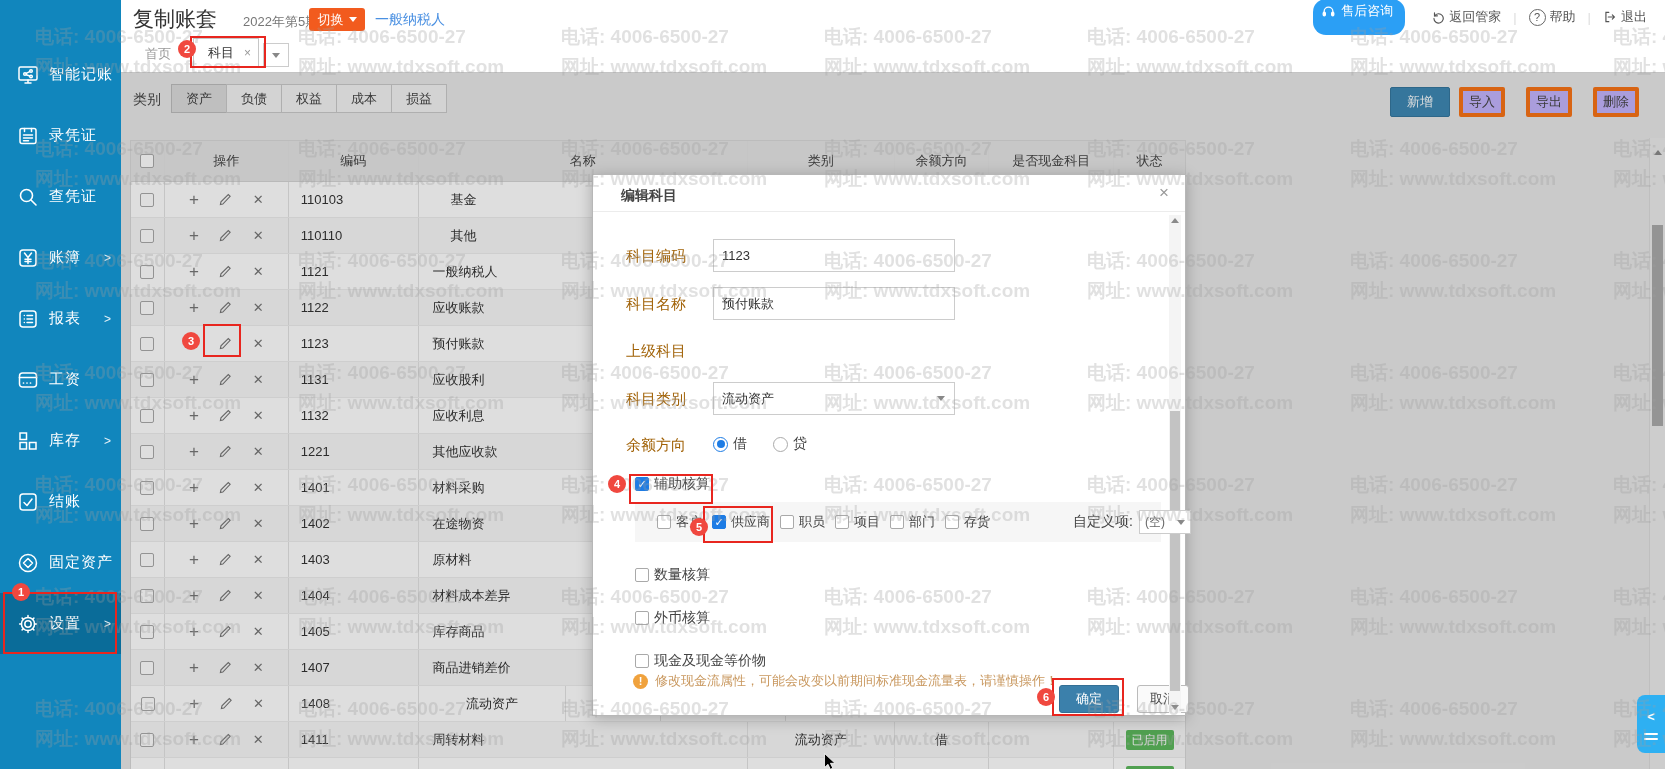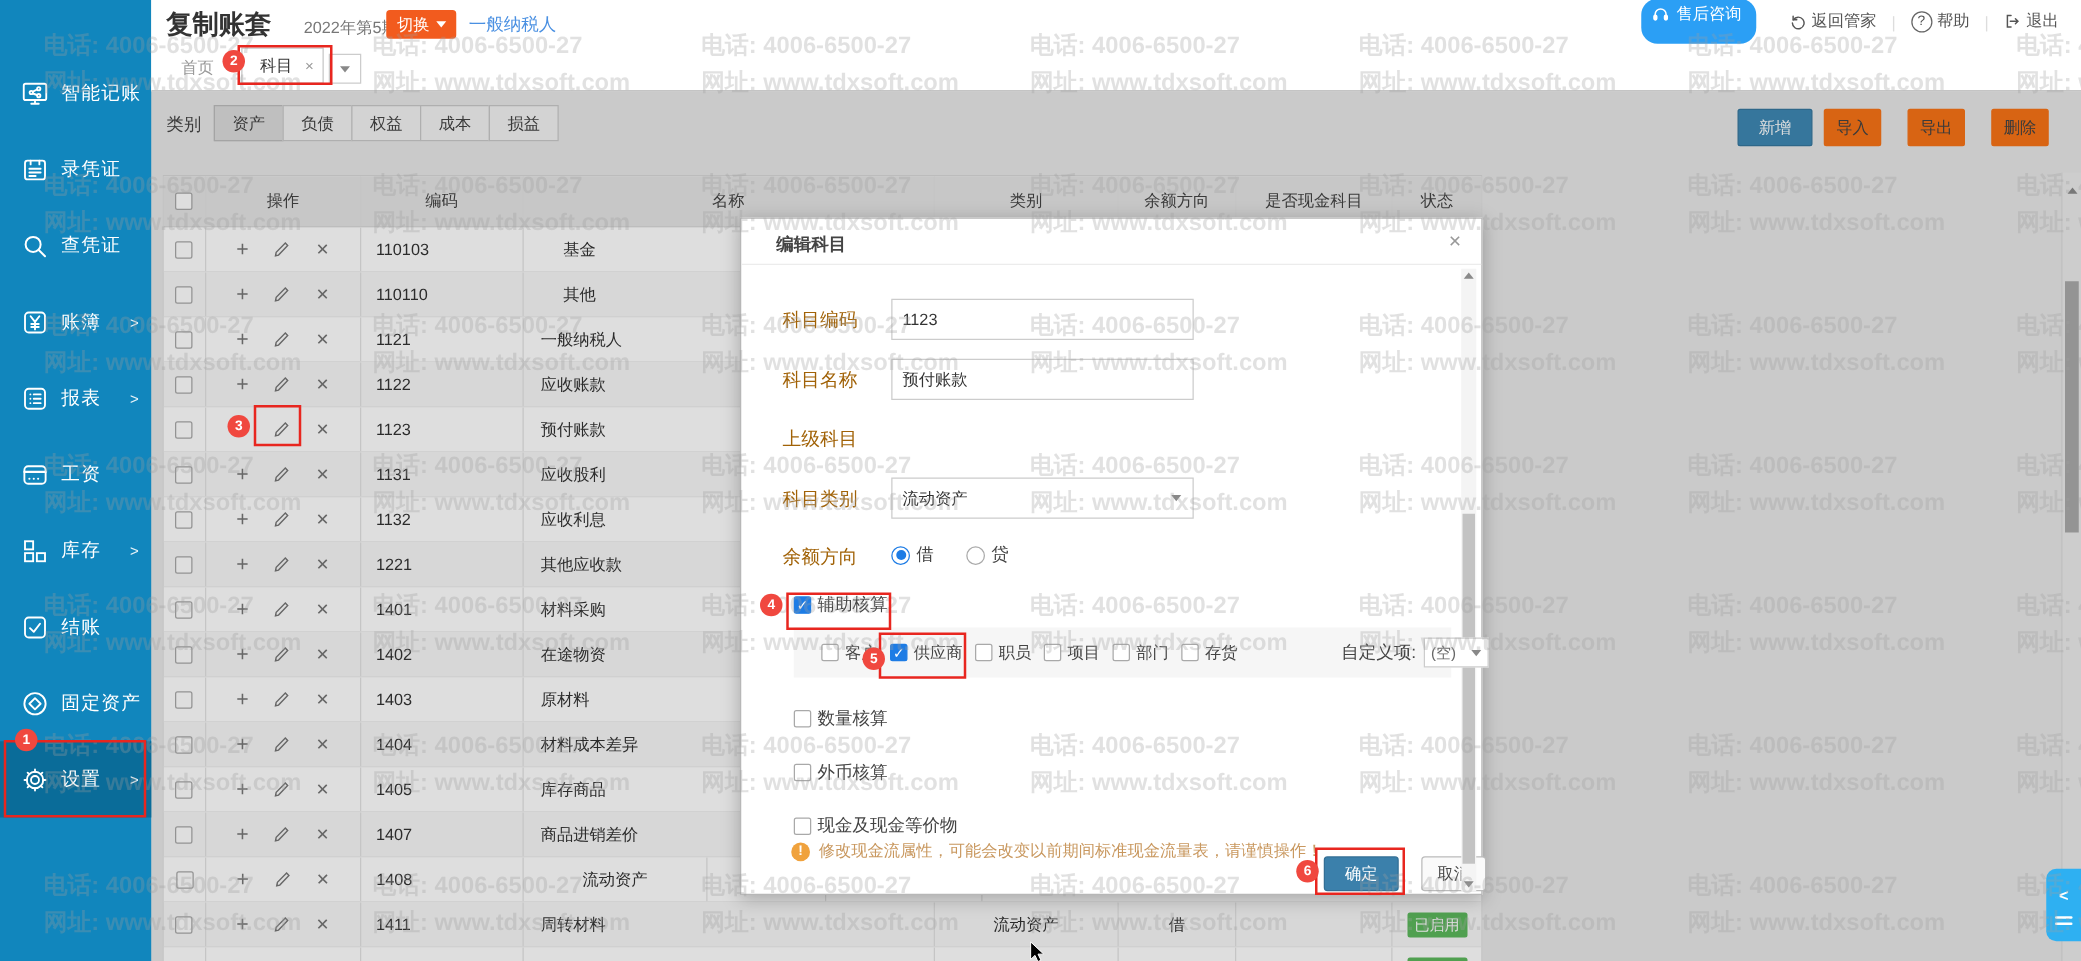--- a/index.html
+++ b/index.html
@@ -9,21 +9,21 @@
   
   .sidebar{position:absolute;left:0;top:0;width:121px;height:769px;background:#1186bd;z-index:5;padding-top:44px;box-sizing:border-box}
   .side-item{position:relative;height:61px;display:flex;align-items:center;padding-left:16px;color:#fff;cursor:pointer}
   .side-item.active{background:#0a6c99}
   .side-item .lbl{font-size:15px;margin-left:9px;letter-spacing:1px}
   .side-item .arrow{position:absolute;right:10px;font-size:12px;color:rgba(255,255,255,.9)}
   .side-item svg{flex:0 0 auto}
 
   
   .top-header{position:absolute;left:121px;top:0;width:1544px;height:72px;background:#fff;border-bottom:1px solid #e2e2e2;z-index:6}
-  .pg-title{position:absolute;left:12px;top:5px;font-size:21px;font-weight:bold;color:#333}
+  .pg-title{position:absolute;left:12px;top:5px;font-size:21px;font-weight:normal;color:#333}
   .pg-period{position:absolute;left:122px;top:13px;font-size:13px;color:#777}
   .switch-btn{position:absolute;left:188px;top:8px;width:56px;height:23px;background:#f25b1e;color:#fff;border-radius:3px;
               display:flex;align-items:center;justify-content:center;font-size:13px;cursor:pointer}
   .switch-btn .caret{width:0;height:0;border-left:4px solid transparent;border-right:4px solid transparent;border-top:5px solid #fff;margin-left:5px}
   .taxpayer{position:absolute;left:254px;top:11px;font-size:14px;color:#4a90e2;cursor:pointer}
   .hdr-right{position:absolute;right:18px;top:4px;height:26px;display:flex;align-items:center;color:#555;font-size:13px}
   .service-pill{height:24px;background:#2b9ff5;color:#fff;border-radius:13px;display:flex;align-items:center;padding:0 12px 12px 8px;cursor:pointer;margin-right:26px}
   .service-pill svg{margin-right:5px}
   .hdr-link{display:flex;align-items:center;cursor:pointer;color:#555}
   .hdr-link svg{margin-right:4px}
@@ -42,21 +42,21 @@
 
   
   .filter-label{position:absolute;left:133px;top:91px;font-size:14px;color:#444;z-index:2}
   .cat-group{position:absolute;left:172px;top:84px;display:flex;z-index:2}
   .cat-btn{width:56px;height:29px;background:#f3f3f3;border:1px solid #c9c9c9;box-sizing:border-box;margin-left:-1px;
            display:flex;align-items:center;justify-content:center;font-size:13px;color:#444;cursor:pointer}
   .cat-btn.active{background:#dcdcdc;border-color:#bdbdbd}
   .tool-btn{position:absolute;top:87px;height:30px;box-sizing:border-box;display:flex;align-items:center;justify-content:center;
             font-size:13px;cursor:pointer;z-index:2;border-radius:2px}
   .tool-primary{background:#3e88b4;color:#fff;border:1px solid #35779e}
-  .tool-plain{background:#f97316;color:#444;border:1px solid #f97316}
+  .tool-plain{background:#c4b5fd;color:#444;border:4px solid #f97316}
 
   
   .subject-table{position:absolute;left:130px;top:140px;width:1056px;background:#fff;border:1px solid #d8d8d8;box-sizing:border-box;z-index:1}
   .thead{display:flex;height:40px;background:#e5e5e5;border-bottom:1px solid #d5d5d5;align-items:center;font-size:13px;color:#444}
   .td{height:100%;display:flex;align-items:center;box-sizing:border-box;border-right:1px solid #e3e3e3;overflow:hidden}
   .td:last-child{border-right:none}
   .thead .td{justify-content:center}
   .c-check{width:34px;justify-content:center}
   .c-op{width:124px;justify-content:space-around;padding:0 14px}
   .c-code{width:130px;padding-left:12px}

